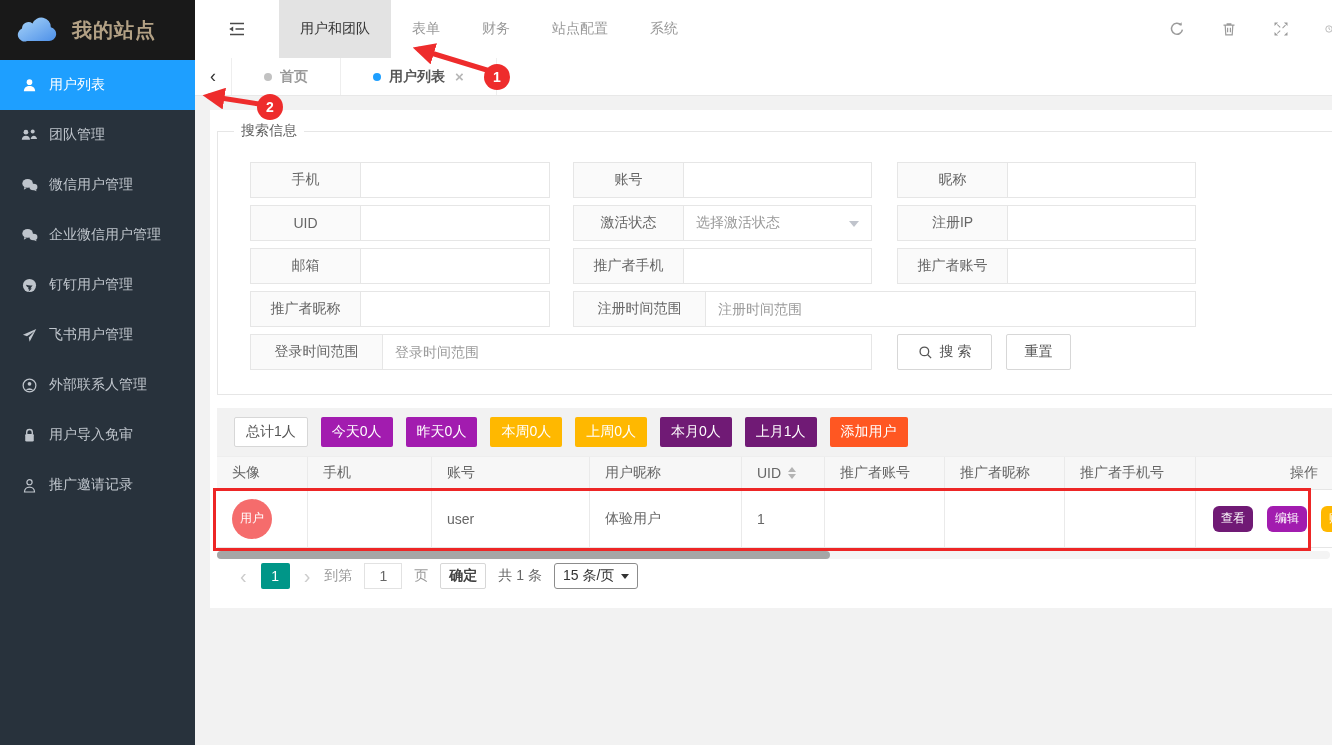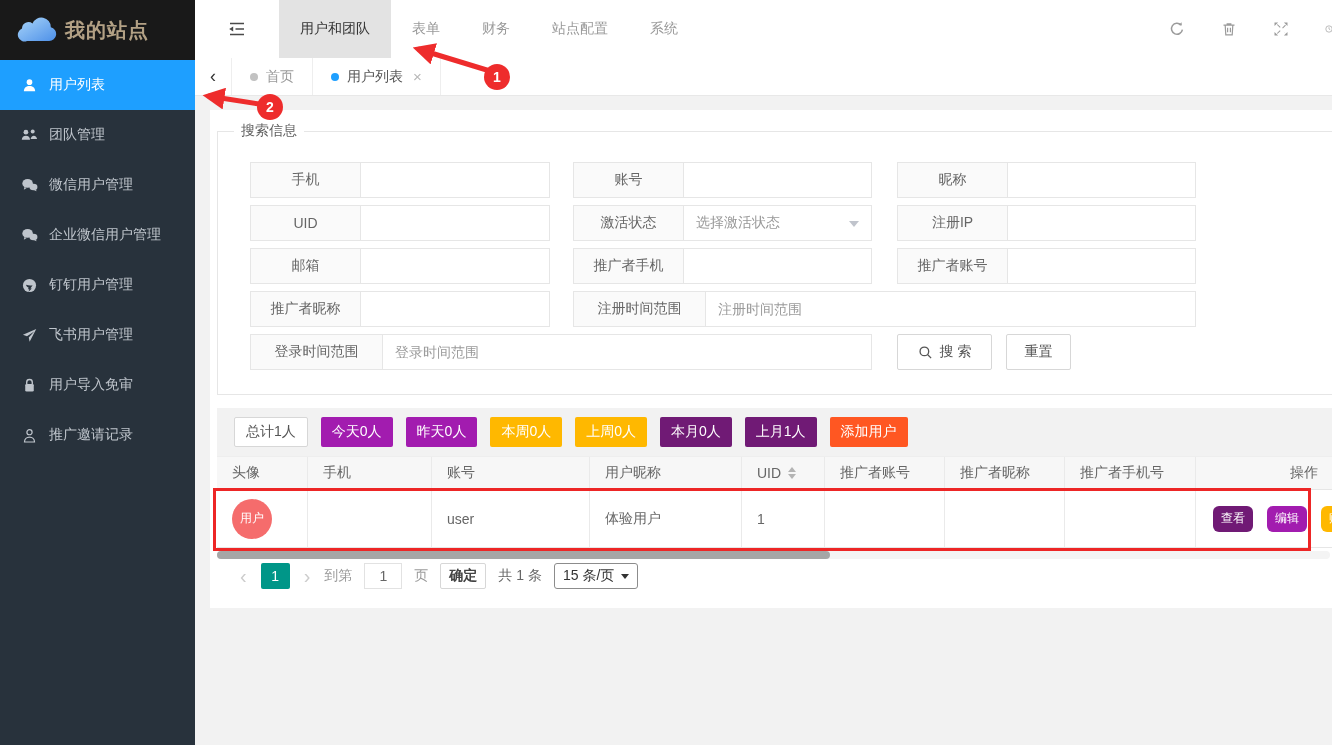--- a/index.html
+++ b/index.html
@@ -2,21 +2,21 @@
 <html><head>
 <meta charset="utf-8">
 <style>
   * { margin:0; padding:0; box-sizing:border-box; }
   html,body { width:1332px; height:745px; overflow:hidden; position:relative;
     font-family:"Liberation Sans","DejaVu Sans",sans-serif; font-size:14px; color:#666;
     background:#f2f2f2; }
 
   
   .sidebar { position:absolute; left:0; top:0; width:195px; height:745px; background:#28323c; z-index:5; }
-  .logo { height:60px; background:#191919; display:flex; align-items:center; padding-left:16px; gap:5px;text-align:right; }
+  .logo { height:60px; background:#191919; display:flex; align-items:center; padding-left:16px; gap:12px;text-align:right; }
   .logo-title { color:#b3a185; font-size:20px; font-weight:bold; letter-spacing:1px; }
   .menu-item { height:50px; display:flex; align-items:center; padding-left:21px; gap:11px;
     color:#bfc5cc; font-size:14px; cursor:pointer; }
   .menu-item .micon { width:17px; height:17px; display:inline-flex; align-items:center; justify-content:center; flex:0 0 17px; }
   .menu-item.active { background:#1E9FFF; color:#fff; }
 
   
   .header { position:absolute; left:195px; top:0; width:1137px; height:58px; background:#fff;
     display:flex; align-items:stretch; z-index:4; }
   .burger { width:84px; display:flex; align-items:center; justify-content:center; cursor:pointer; }
@@ -25,22 +25,22 @@
   .nav-item.active { background:#e3e3e3; color:#333; padding:4px 21px; }
   .header-actions { position:absolute; right:0; top:0; height:58px; display:flex; align-items:center; gap:36px; padding-right:0; }
   .hicon { width:16px; height:16px; display:inline-flex; cursor:pointer; }
   .hicon.clipped { width:8px; overflow:hidden; margin-right:-1px; }
 
   
   .tabbar { position:absolute; left:195px; top:58px; width:1137px; height:38px; background:#fff;
     border-bottom:1px solid #e8e8e8; display:flex; align-items:stretch; z-index:4; }
   .tab-back { width:36px; display:flex; align-items:center; justify-content:center; color:#333;
     font-size:18px; cursor:pointer; }
-  .tab { display:flex; align-items:center; gap:8px; padding:0 18px; border-left:1px solid #eee;
-    border-right:1px solid #eee; color:#9a9a9a; cursor:pointer; }
+  .tab { display:flex; align-items:center; gap:8px; padding:0 32px; border-left:1px solid #eee;
+    border-right:1px solid #eee; color:#9a9a9a; cursor:pointer;font-weight:bold; }
   .tab + .tab { border-left:none; }
   .dot { width:8px; height:8px; border-radius:50%; background:#c2c2c2; }
   .tab.active { color:#555; }
   .tab.active .dot { background:#1E9FFF; }
   .tab-close { color:#b7b7b7; font-size:15px; margin-left:2px; cursor:pointer; }
 
   
   .card { position:absolute; left:210px; top:110px; width:1132px; height:498px; background:#fff; }
   .fieldset { position:absolute; left:7px; top:21px; width:1118px; height:264px; border:1px solid #e6e6e6; }
   .legend { position:absolute; left:24px; top:12px; background:#fff; padding:0 7px; color:#5f5f5f; z-index:2; }
@@ -179,20 +179,30 @@
       </span>
     <span>钉钉用户管理</span>
   </div>
   <div class="menu-item">
     <span class="micon">
       <svg width="15" height="15" viewBox="0 0 16 16" fill="currentColor">
           <path d="M15.2 1 1 7.2l4.3 1.7L13 3.6 7.2 10l.9 4.6z"></path>
         </svg>
       </span>
     <span>飞书用户管理</span>
+  </div>
+  <div class="menu-item">
+    <span class="micon">
+      <svg width="15" height="15" viewBox="0 0 16 16" fill="none" stroke="currentColor" stroke-width="1.3">
+          <circle cx="8" cy="8" r="6.8"></circle>
+          <circle cx="8" cy="6.2" r="2" fill="currentColor" stroke="none"></circle>
+          <path d="M4.1 12.9a4.8 4.8 0 0 1 7.8 0z" fill="currentColor" stroke="none"></path>
+        </svg>
+      </span>
+    <span>外部联系人管理</span>
   </div>
   <div class="menu-item">
     <span class="micon">
       <svg width="13" height="15" viewBox="0 0 14 16" fill="currentColor">
           <path d="M4 6.5V4.5a3 3 0 0 1 6 0v2" fill="none" stroke="currentColor" stroke-width="1.5"></path>
           <rect x="2.4" y="6.3" width="9.2" height="8.2" rx="1.5"></rect>
         </svg>
       </span>
     <span>用户导入免审</span>
   </div>

